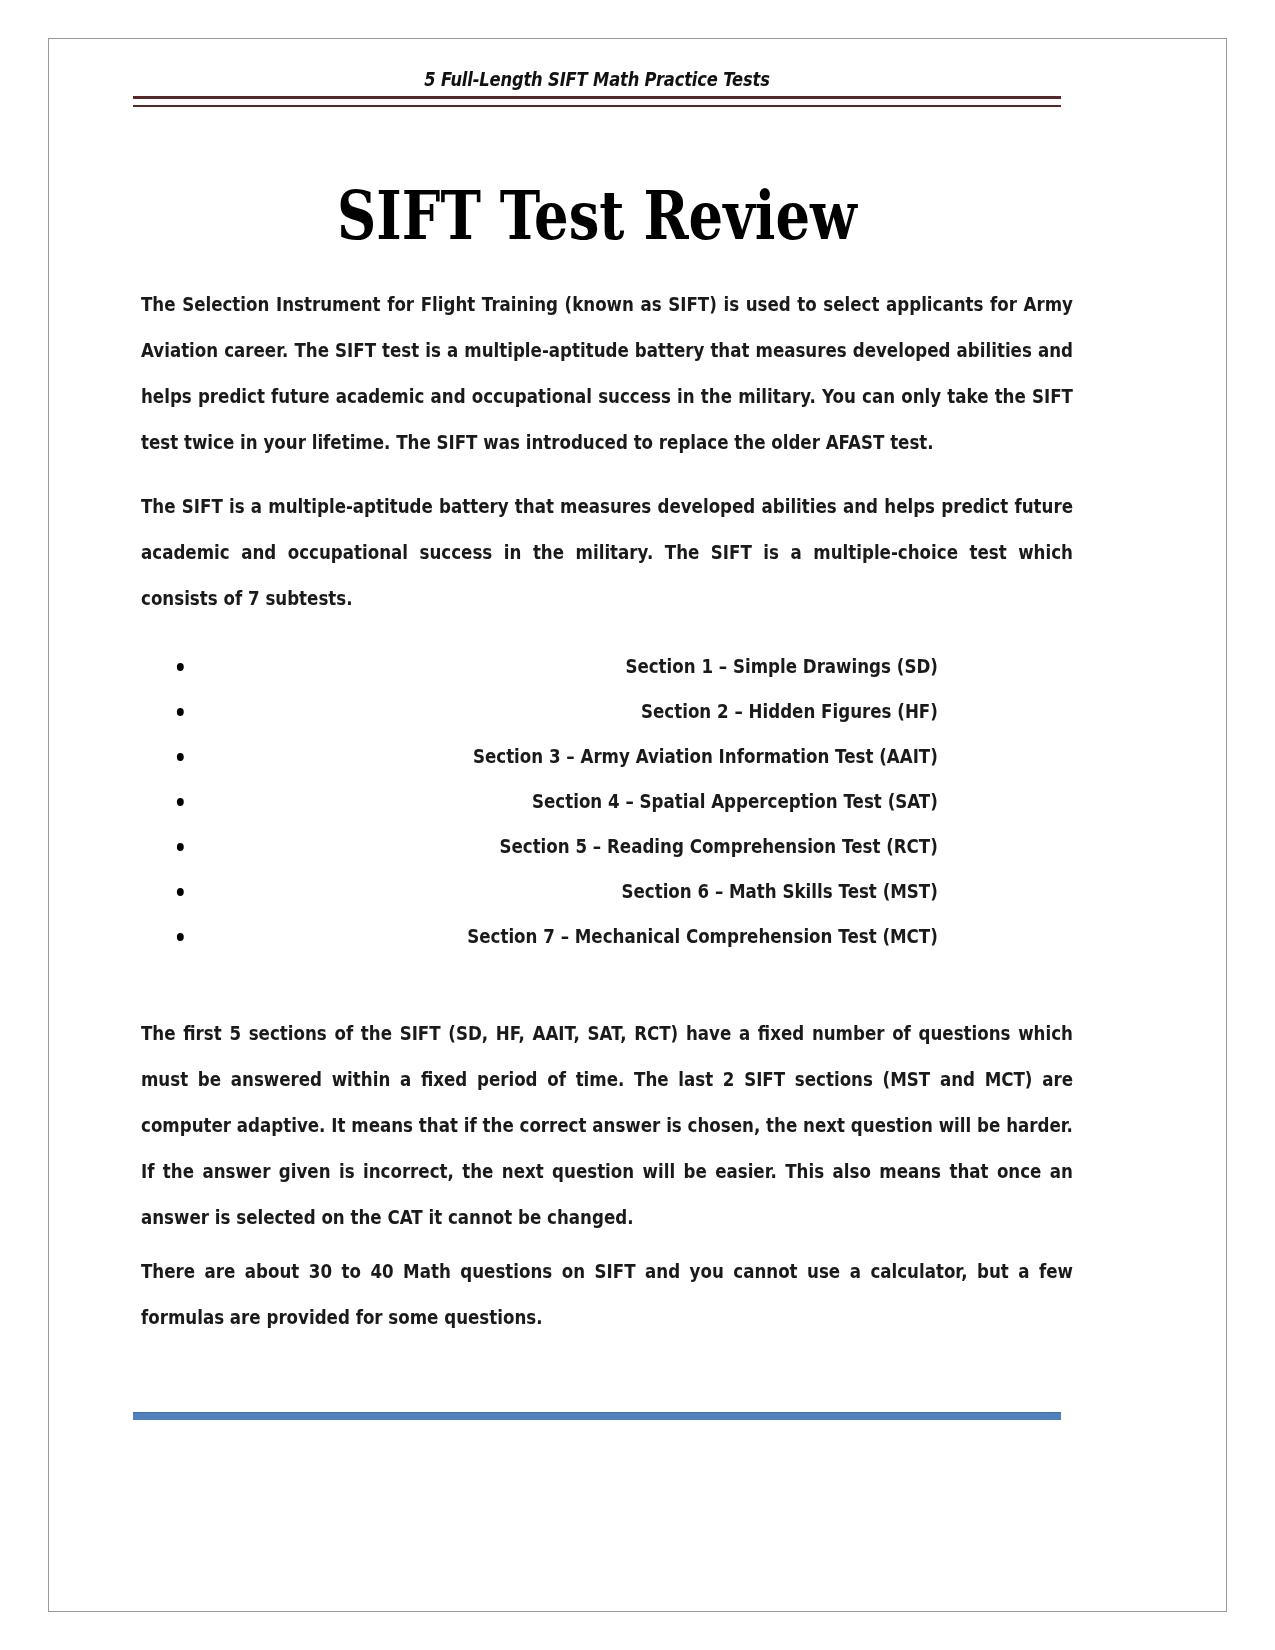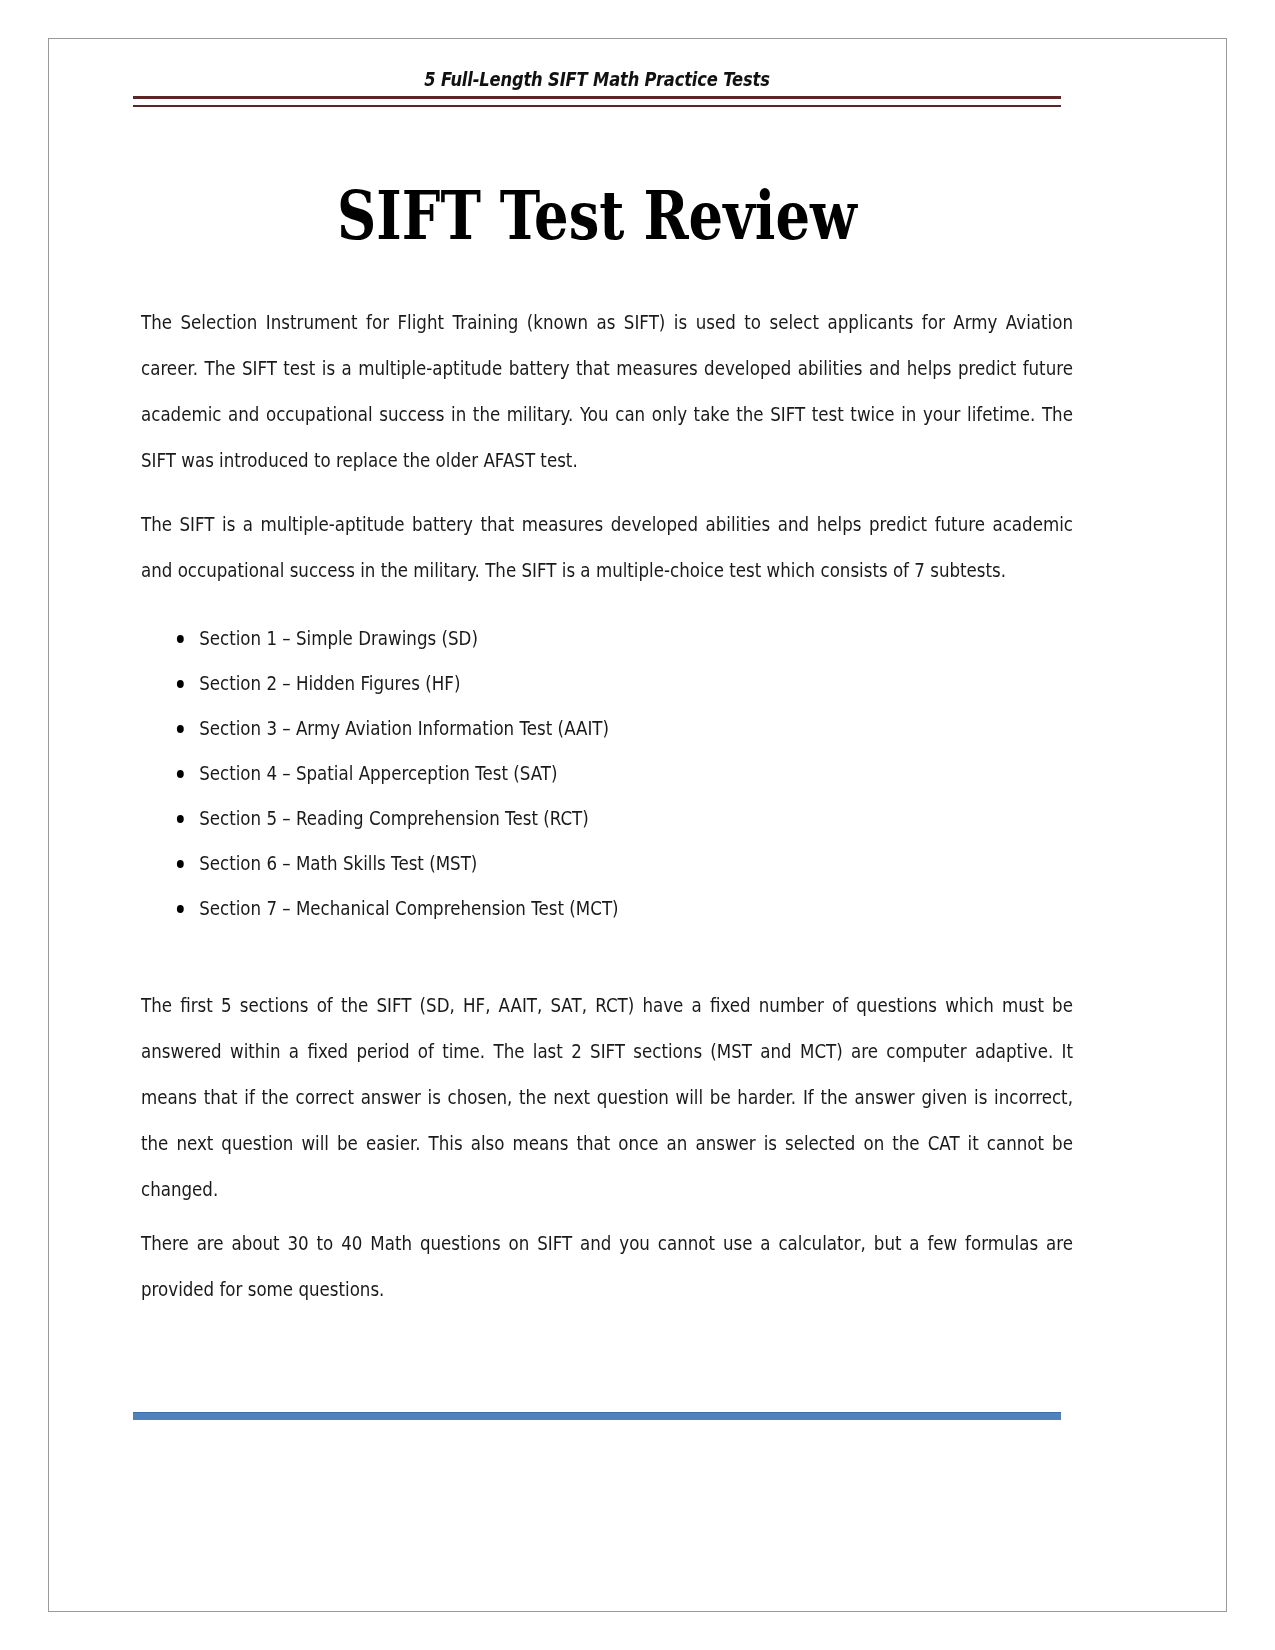--- a/index.html
+++ b/index.html
@@ -75,22 +75,23 @@
     color: #000000;
     transform: scaleX(0.80);
     transform-origin: center center;
     white-space: nowrap;
   }
 
   
   .content {
     position: absolute;
     left: 141px;
-    top: 300px;
+    top: 282px;
     width: 932px;
+    font-weight: bold;
   }
 
   .para {
     font-family: "DejaVu Sans", sans-serif;
     font-size: 19.5px;
     line-height: 46px;
     color: #1a1a1a;
     text-align: justify;
     text-justify: inter-word;
     margin: 0 0 8px 0;
@@ -100,20 +101,21 @@
   }
   .para:last-child { margin-bottom: 0; }
 
   .gap-after-intro { height: 10px; }
 
   
   .bullets {
     list-style: none;
     margin: 22px 0 0 0;
     padding: 0;
+    text-align: right;
   }
   .bullet-item {
     position: relative;
     font-family: "DejaVu Sans", sans-serif;
     font-size: 19.5px;
     line-height: 45px;
     color: #1a1a1a;
     padding-left: 68px;
     transform: scaleX(0.855);
     transform-origin: left center;

